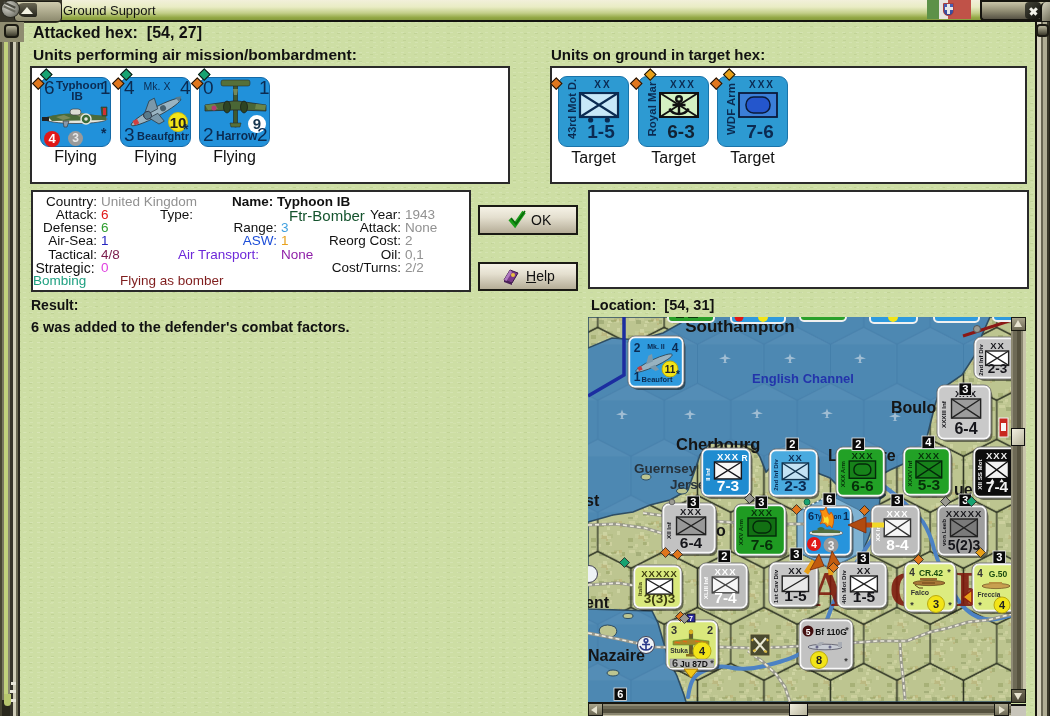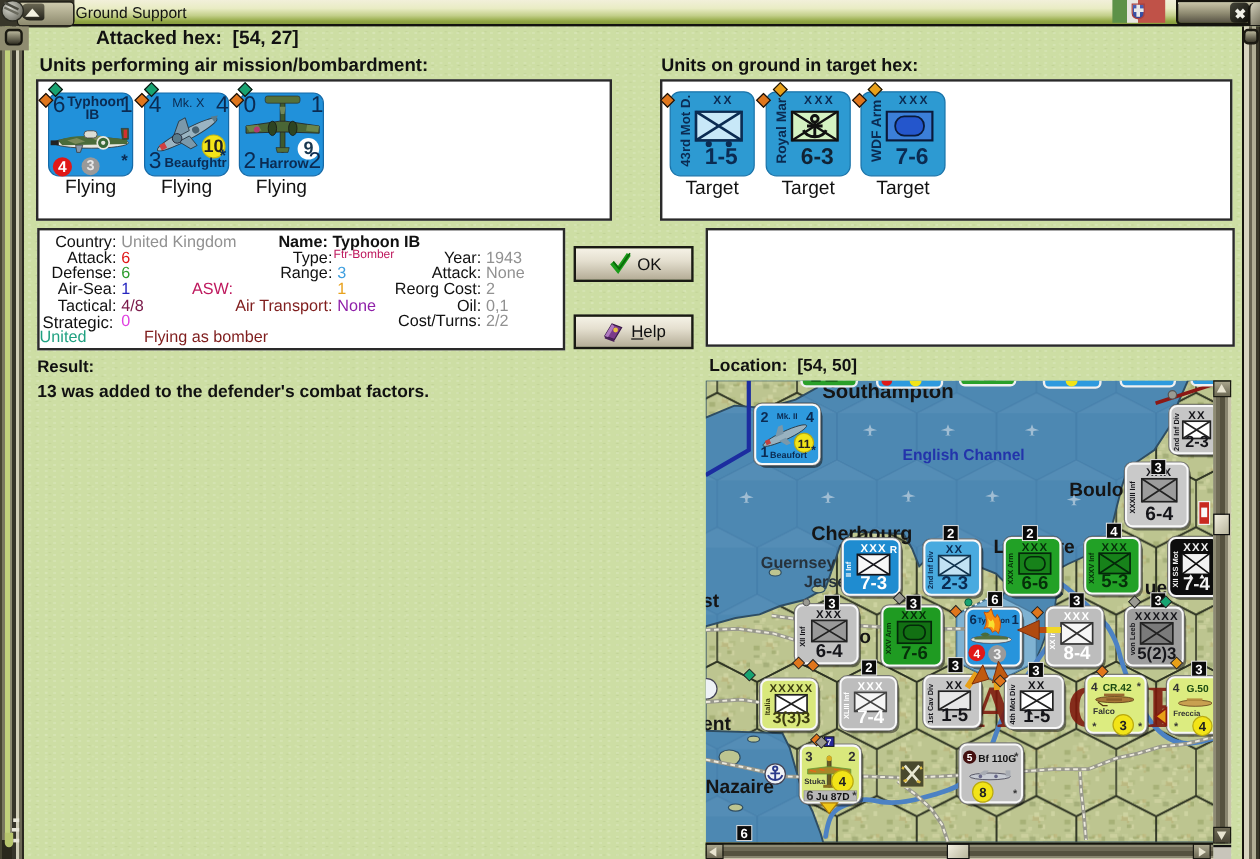--- a/index.html
+++ b/index.html
@@ -50,21 +50,21 @@
 <div class="abs" style="left:0;top:700px;width:20px;height:16px;background:linear-gradient(90deg,#474532 0 2px,#2a281c 2px 10px,#36342a 10px 13px,#d0cdb8 13px 16px,#6a6854 16px 18px,#2a2820 18px 20px);"></div>
 <div class="abs" style="left:4px;top:694px;width:7px;height:12px;background:#b8c66e;border-radius:0 0 5px 5px;"></div>
 <div class="abs" style="left:11px;top:682px;width:5px;height:3px;background:#e8e6d8;"></div>
 <div class="abs" style="left:10px;top:690px;width:6px;height:3px;background:#e8e6d8;"></div>
 <div class="abs" style="left:11px;top:699px;width:5px;height:3px;background:#e8e6d8;"></div>
 
 <div class="abs" style="left:1035px;top:22px;width:15px;height:694px;background:linear-gradient(90deg,#16140e 0 2px,#d8d5c0 2px 6px,#6a6754 6px 8px,#b0ad94 8px 12px,#3a382a 12px 14px,#26241a 14px 15px);"></div>
 
 <div class="abs" style="left:1036px;top:24px;width:13px;height:13px;background:linear-gradient(#b8b59a,#3c3a2c);border:2px solid #1b1a12;border-radius:4px;box-sizing:border-box;"></div>
 
-<div class="lbl" style="left:33px;top:24px;font-size:16px;margin-left:47px;">Attacked hex:  [54, 27]</div>
+<div class="lbl" style="left:33px;top:24px;font-size:16px;">Attacked hex:  [54, 27]</div>
 
 <div class="lbl" style="left:33px;top:46px;font-size:15.5px;">Units performing air mission/bombardment:</div>
 
 <div class="lbl" style="left:551px;top:46px;font-size:15px;">Units on ground in target hex:</div>
 
 <div class="box" style="left:30px;top:66px;width:480px;height:118px;border-width:2px;"></div>
 
 <div class="box" style="left:550px;top:66px;width:477px;height:118px;"></div>
 
 <div class="ctr" style="left:40px;top:77px;width:71px;height:70px;background:#2191da;border:1px solid #156aa8;">
@@ -181,47 +181,47 @@
 <div class="dia" style="left:712px;top:79px;width:6.5px;height:6.5px;background:#e0761c;border:1px solid #111;"></div>
 <div class="dia" style="left:646px;top:70px;width:6.5px;height:6.5px;background:#e8a018;border:1px solid #111;"></div>
 <div class="dia" style="left:725px;top:70px;width:6.5px;height:6.5px;background:#e8a018;border:1px solid #111;"></div>
 
 <div class="box" style="left:31px;top:190px;width:440px;height:102px;border-width:2px;"></div>
 <div class="abs" style="left:33px;top:193.5px;width:64px;text-align:right;font-size:13.5px;font-weight:normal;color:#111;white-space:pre;">Country:</div>
 <div class="abs" style="left:101px;top:193.5px;font-size:13.5px;font-weight:normal;color:#919191;white-space:pre;text-align:center;">United Kingdom</div>
 <div class="abs" style="left:232px;top:193.5px;font-size:13.5px;font-weight:bold;color:#111;">Name: Typhoon IB</div>
 <div class="abs" style="left:33px;top:206.8px;width:64px;text-align:right;font-size:13.5px;font-weight:normal;color:#111;white-space:pre;">Attack:</div>
 <div class="abs" style="left:101px;top:206.8px;font-size:13.5px;font-weight:normal;color:#e01818;white-space:pre;">6</div>
-<div class="abs" style="left:160px;top:206.8px;width:117px;text-align:right;font-size:13.5px;font-weight:normal;color:#111;white-space:pre;">Type:</div>
-<div class="abs" style="left:278px;top:206.8px;font-size:10px;font-weight:normal;color:#be185d;white-space:pre;">Ftr-Bomber</div>
+<div class="abs" style="left:160px;top:206.8px;width:117px;font-size:13.5px;font-weight:normal;color:#111;white-space:pre;">Type:</div>
+<div class="abs" style="left:289px;top:206.8px;font-size:15px;font-weight:normal;color:#14532d;white-space:pre;">Ftr-Bomber</div>
 <div class="abs" style="left:300px;top:206.8px;width:101px;text-align:right;font-size:13.5px;font-weight:normal;color:#111;white-space:pre;">Year:</div>
 <div class="abs" style="left:405px;top:206.8px;font-size:13.5px;font-weight:normal;color:#919191;white-space:pre;">1943</div>
 <div class="abs" style="left:33px;top:220.1px;width:64px;text-align:right;font-size:13.5px;font-weight:normal;color:#111;white-space:pre;">Defense:</div>
 <div class="abs" style="left:101px;top:220.1px;font-size:13.5px;font-weight:normal;color:#2e9e2e;white-space:pre;">6</div>
 <div class="abs" style="left:160px;top:220.1px;width:117px;text-align:right;font-size:13.5px;font-weight:normal;color:#111;white-space:pre;">Range:</div>
 <div class="abs" style="left:281px;top:220.1px;font-size:13.5px;font-weight:normal;color:#3f9fdf;white-space:pre;">3</div>
 <div class="abs" style="left:300px;top:220.1px;width:101px;text-align:right;font-size:13.5px;font-weight:normal;color:#111;white-space:pre;">Attack:</div>
 <div class="abs" style="left:405px;top:220.1px;font-size:13.5px;font-weight:normal;color:#919191;white-space:pre;">None</div>
 <div class="abs" style="left:33px;top:233.4px;width:64px;text-align:right;font-size:13.5px;font-weight:normal;color:#111;white-space:pre;">Air-Sea:</div>
 <div class="abs" style="left:101px;top:233.4px;font-size:13.5px;font-weight:normal;color:#2525c0;white-space:pre;">1</div>
-<div class="abs" style="left:160px;top:233.4px;width:117px;font-size:13.5px;font-weight:normal;color:#be185d;white-space:pre;">ASW:</div>
+<div class="abs" style="left:160px;top:233.4px;width:117px;text-align:right;font-size:13.5px;font-weight:normal;color:#1d4ed8;white-space:pre;">ASW:</div>
 <div class="abs" style="left:281px;top:233.4px;font-size:13.5px;font-weight:normal;color:#e8a21e;white-space:pre;">1</div>
 <div class="abs" style="left:300px;top:233.4px;width:101px;text-align:right;font-size:13.5px;font-weight:normal;color:#111;white-space:pre;">Reorg Cost:</div>
 <div class="abs" style="left:405px;top:233.4px;font-size:13.5px;font-weight:normal;color:#919191;white-space:pre;">2</div>
 <div class="abs" style="left:33px;top:246.7px;width:64px;text-align:right;font-size:13.5px;font-weight:normal;color:#111;white-space:pre;">Tactical:</div>
 <div class="abs" style="left:101px;top:246.7px;font-size:13.5px;font-weight:normal;color:#7a1a4a;white-space:pre;">4/8</div>
-<div class="abs" style="left:160px;top:246.7px;width:117px;text-align:right;font-size:13.5px;font-weight:normal;color:#7f1d1d;white-space:pre;">Air Transport:</div>
+<div class="abs" style="left:160px;top:246.7px;width:117px;text-align:center;font-size:13.5px;font-weight:normal;color:#6d28d9;white-space:pre;">Air Transport:</div>
 <div class="abs" style="left:281px;top:246.7px;font-size:13.5px;font-weight:normal;color:#8f1fa8;white-space:pre;">None</div>
 <div class="abs" style="left:300px;top:246.7px;width:101px;text-align:right;font-size:13.5px;font-weight:normal;color:#111;white-space:pre;">Oil:</div>
 <div class="abs" style="left:405px;top:246.7px;font-size:13.5px;font-weight:normal;color:#919191;white-space:pre;">0,1</div>
 <div class="abs" style="left:33px;top:260.0px;width:64px;text-align:center;font-size:14px;font-weight:normal;color:#111;white-space:pre;">Strategic:</div>
 <div class="abs" style="left:101px;top:260.0px;font-size:13.5px;font-weight:normal;color:#e040e0;white-space:pre;">0</div>
 <div class="abs" style="left:300px;top:260.0px;width:101px;text-align:right;font-size:13.5px;font-weight:normal;color:#111;white-space:pre;">Cost/Turns:</div>
 <div class="abs" style="left:405px;top:260.0px;font-size:13.5px;font-weight:normal;color:#919191;white-space:pre;">2/2</div>
-<div class="abs" style="left:33px;top:273.3px;font-size:13.5px;font-weight:normal;color:#1fa080;white-space:pre;">United</div>
+<div class="abs" style="left:33px;top:273.3px;font-size:13.5px;font-weight:normal;color:#1fa080;white-space:pre;">Bombing</div>
 <div class="abs" style="left:92px;top:273.3px;font-size:13.5px;font-weight:normal;color:#7f1d1d;white-space:pre;margin-left:28px;">Flying as bomber</div>
 
 <div class="abs" style="left:478px;top:205px;width:100px;height:30px;background:linear-gradient(#f5f2e6 0%,#e4dfcf 40%,#b5ad97 100%);border:2px solid #1a1a14;box-sizing:border-box;"></div>
 <svg class="abs" style="left:507px;top:209px;" width="20" height="20" viewBox="0 0 20 20">
     <path d="M3 10 L8 16 L17 3" stroke="#1a9c1a" stroke-width="4" fill="none"></path>
     <path d="M3 10 L8 16 L17 3" stroke="#0a6a0a" stroke-width="1.5" fill="none" transform="translate(1,-1)"></path>
   </svg>
 <div class="abs" style="left:531px;top:212px;font-size:14px;color:#111;">OK</div>
 
 <div class="abs" style="left:478px;top:262px;width:100px;height:29px;background:linear-gradient(#f5f2e6 0%,#e4dfcf 40%,#b5ad97 100%);border:2px solid #1a1a14;box-sizing:border-box;"></div>
@@ -230,23 +230,23 @@
     <path d="M4 14 L10 4 L12 6 L6 16 Z" fill="#b07ac0"></path>
     <circle cx="13" cy="9" r="2" fill="#e8c040"></circle>
     <path d="M4 14 l8 3 l0 2 l-8 -3 Z" fill="#4a2058"></path>
   </svg>
 <div class="abs" style="left:526px;top:268px;font-size:14px;color:#111;"><u>H</u>elp</div>
 
 <div class="box" style="left:588px;top:190px;width:441px;height:99px;"></div>
 
 <div class="lbl" style="left:31px;top:297px;font-size:14px;">Result:</div>
 
-<div class="lbl" style="left:31px;top:319px;font-size:14.5px;">13 was added to the defender's combat factors.</div>
-
-<div class="lbl" style="left:591px;top:297px;font-size:14.5px;">Location:  [54, 50]</div>
+<div class="lbl" style="left:31px;top:319px;font-size:14.5px;">6 was added to the defender's combat factors.</div>
+
+<div class="lbl" style="left:591px;top:297px;font-size:14.5px;">Location:  [54, 31]</div>
 
 <div id="maphost" class="abs" style="left:588px;top:317px;width:428px;height:385px;overflow:hidden;">
     <svg width="423" height="385" viewBox="0 0 423 385" style="position:absolute;left:0;top:0;">
 <defs>
 <pattern id="hexsea" width="66.5" height="112" patternUnits="userSpaceOnUse" patternTransform="translate(9.7,-9.2)">
           <polygon points="33.25,-36.5 66.5,-19.5 66.5,19.5 33.25,36.5 0.0,19.5 0.0,-19.5" fill="none" stroke="#447eaa" stroke-width="1"></polygon>
           <polygon points="0.0,-19.5 33.25,-36.5 66.5,-19.5" fill="rgba(205,225,240,0.06)"></polygon>
           <polygon points="0,19.5 33.25,36.5 33.25,75.5 0,92.5 -33.25,75.5 -33.25,36.5" fill="none" stroke="#447eaa" stroke-width="1"></polygon>
           <polygon points="-33.25,36.5 0,19.5 33.25,36.5" fill="rgba(205,225,240,0.06)"></polygon>
           <polygon points="66.5,19.5 99.75,36.5 99.75,75.5 66.5,92.5 33.25,75.5 33.25,36.5" fill="none" stroke="#447eaa" stroke-width="1"></polygon>

